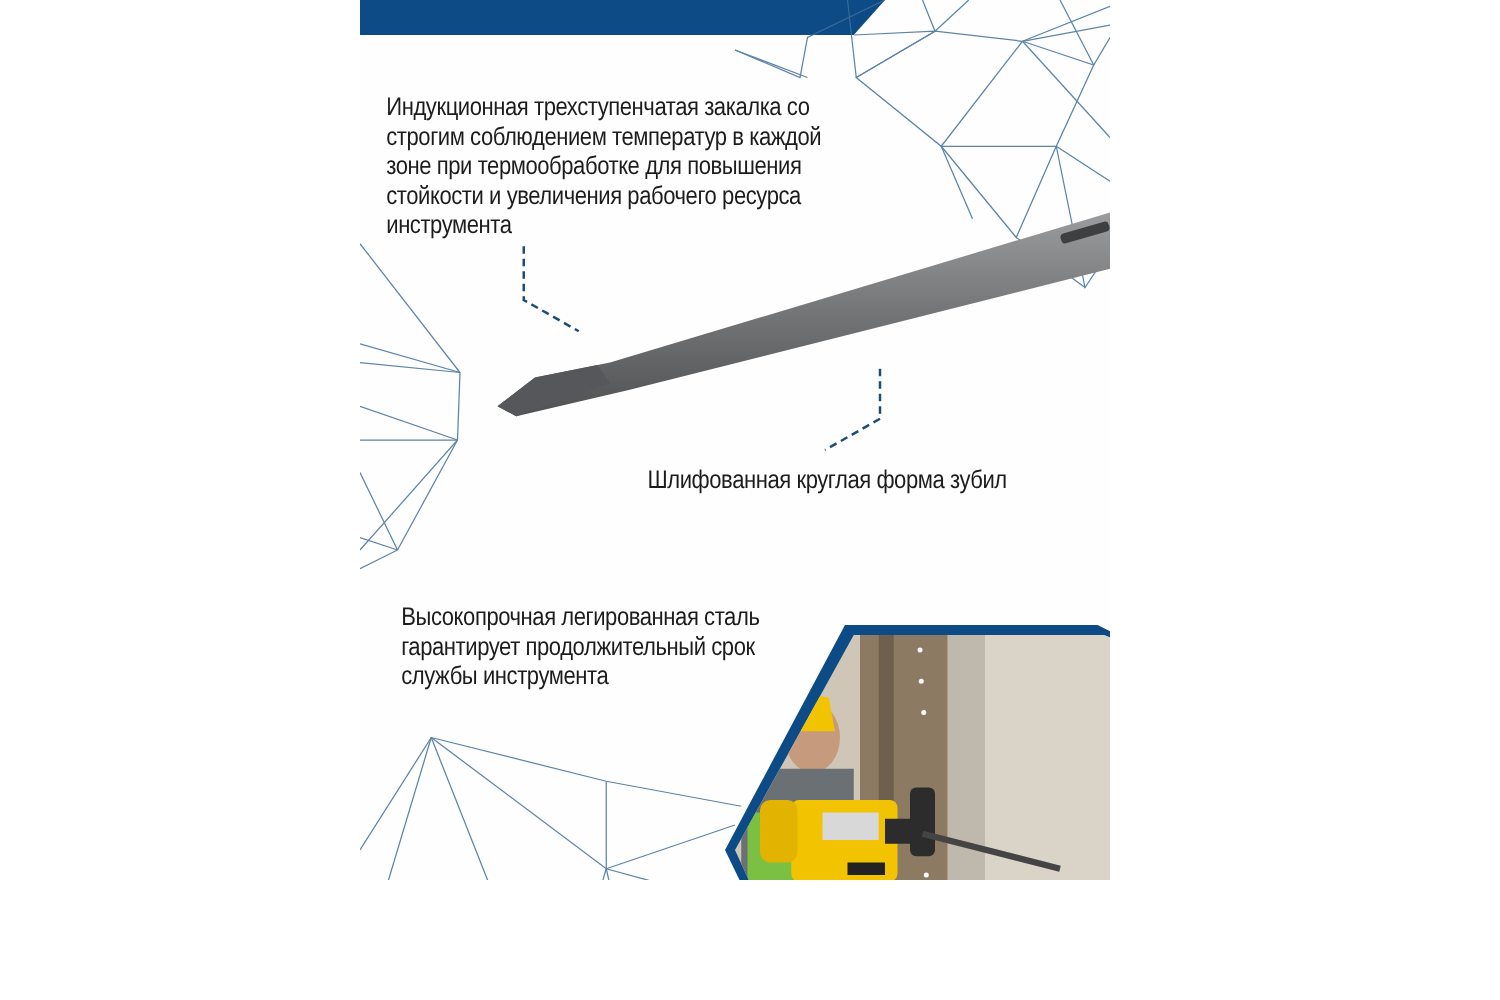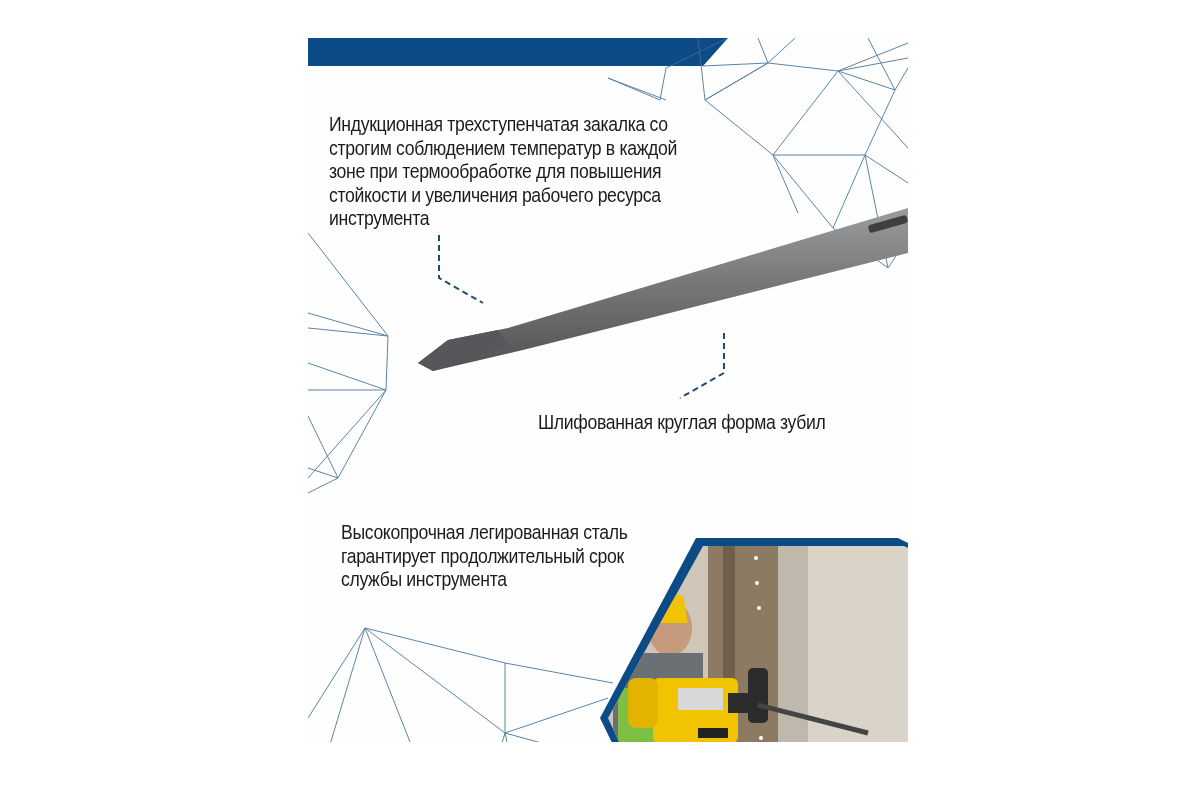--- a/index.html
+++ b/index.html
@@ -1,17 +1,17 @@
 <!DOCTYPE html>
 <html><head>
 <meta charset="utf-8">
 <style>
   html,body{margin:0;padding:0;background:#ffffff;}
   body{width:1200px;height:800px;position:relative;overflow:hidden;font-family:"Liberation Sans","DejaVu Sans",sans-serif;}
-  .page{position:absolute;left:308px;top:0;width:600px;height:704px;background:#fefefe;overflow:hidden;margin-top:38px;}
+  .page{position:absolute;left:288px;top:0;width:600px;height:704px;background:#fefefe;overflow:hidden;}
   .mesh{position:absolute;left:0;top:0;width:600px;height:800px;}
   .caption{position:absolute;color:#1c1c1c;font-size:20.5px;line-height:23.5px;letter-spacing:-0.4px;transform:scaleX(0.86);transform-origin:left top;white-space:nowrap;}
   .caption div{display:block;}
   .cap1{left:21px;top:74px;}
   .cap2{left:230px;top:372px;}
   .cap3{left:33px;top:482px;}
 </style>
 </head>
 <body>
 

